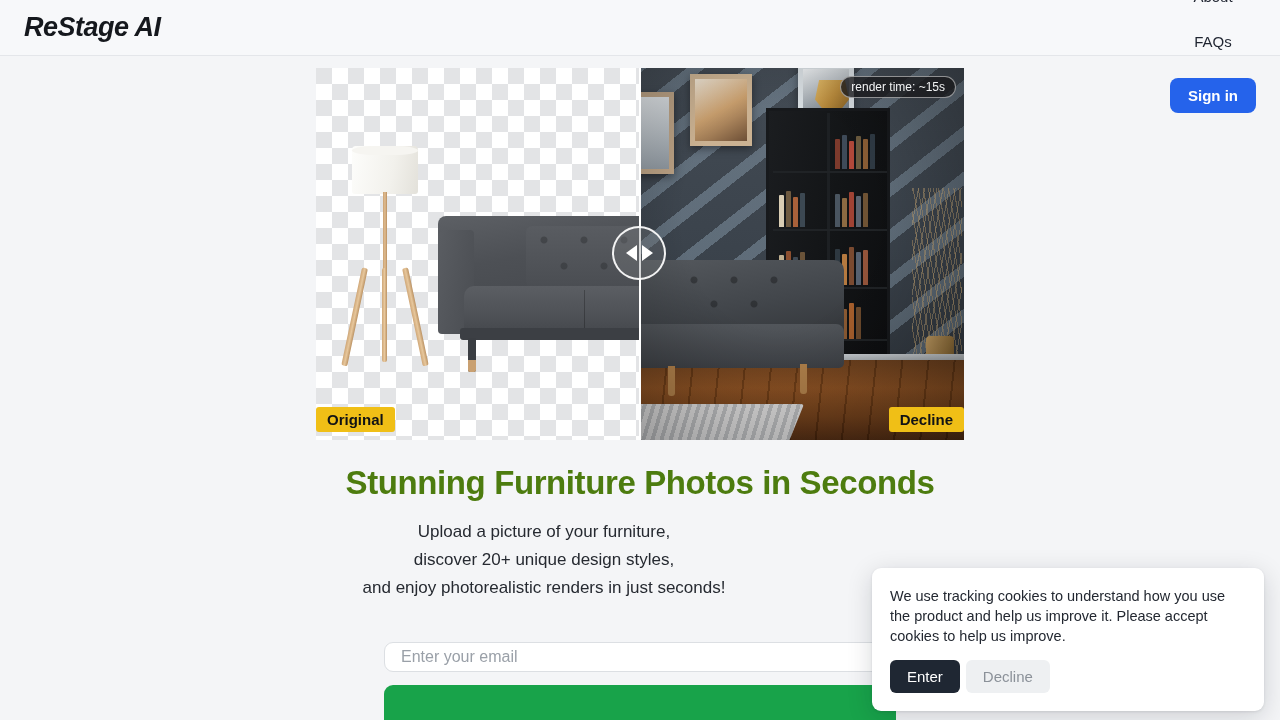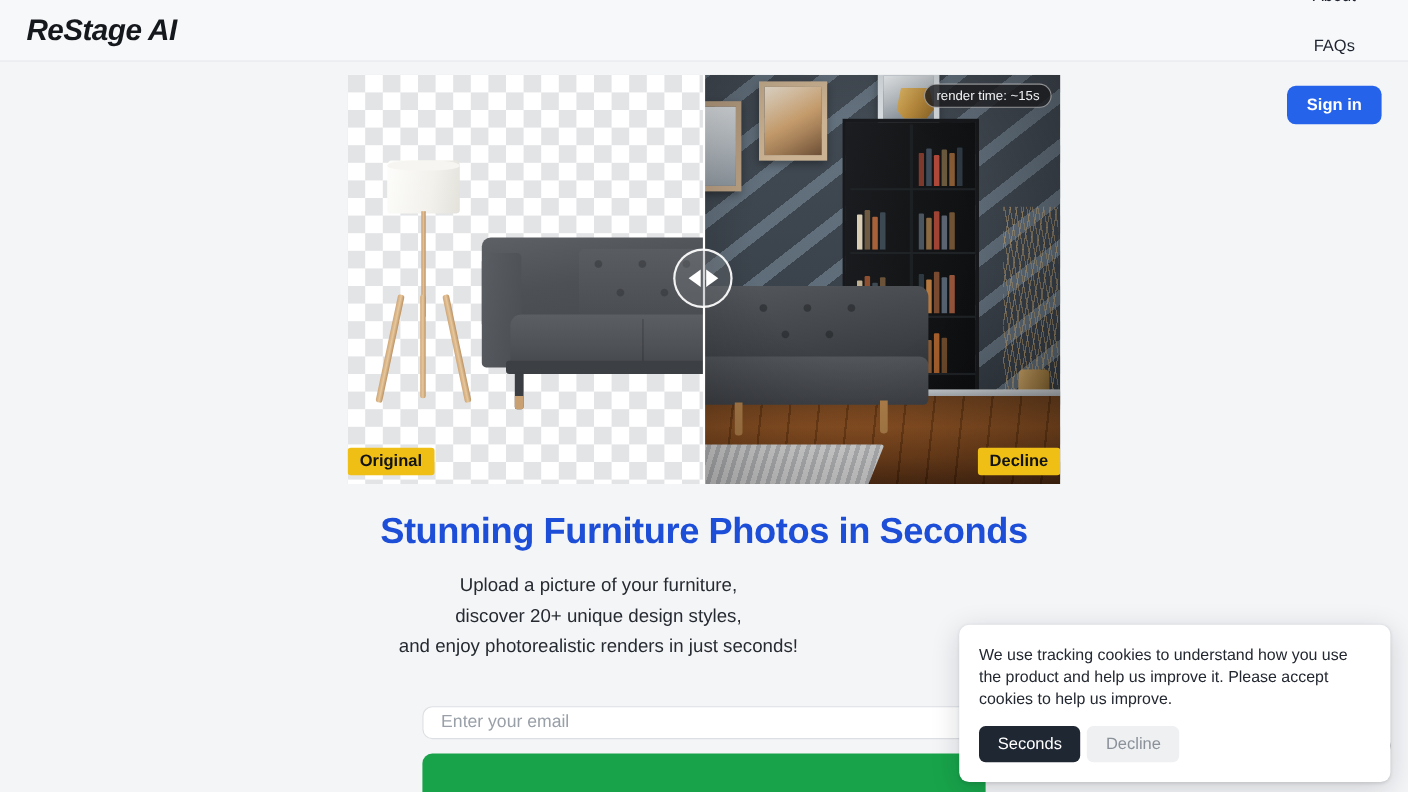--- a/index.html
+++ b/index.html
@@ -320,21 +320,21 @@
   .tag.right-tag { right: 0px; }
 
   
   .headline {
     position: absolute;
     left: 0; top: 408px;
     width: 1280px;
     text-align: center;
     font-size: 33px;
     font-weight: 800;
-    color: #1d4ed8;
+    color: #4d7c0f;
     letter-spacing: -0.4px;
   }
   .subcopy {
     position: absolute;
     left: 0; top: 462px;
     width: 1088px;
     text-align: center;
     font-size: 17px;
     line-height: 28px;
     color: #262a31;
@@ -557,16 +557,16 @@
     <input class="email-input" type="text" placeholder="Enter your email" style="">
     <button class="cta-btn"></button>
   </div>
 </div>
 
 <div class="chat-widget"></div>
 
 <div class="cookie">
   <div class="cookie-text">We use tracking cookies to understand how you use the product and help us improve it. Please accept cookies to help us improve.</div>
   <div class="cookie-actions">
-    <button class="accept-btn">Seconds</button>
+    <button class="accept-btn">Enter</button>
     <button class="decline-btn">Decline</button>
   </div>
 </div>
 
 </body></html>

